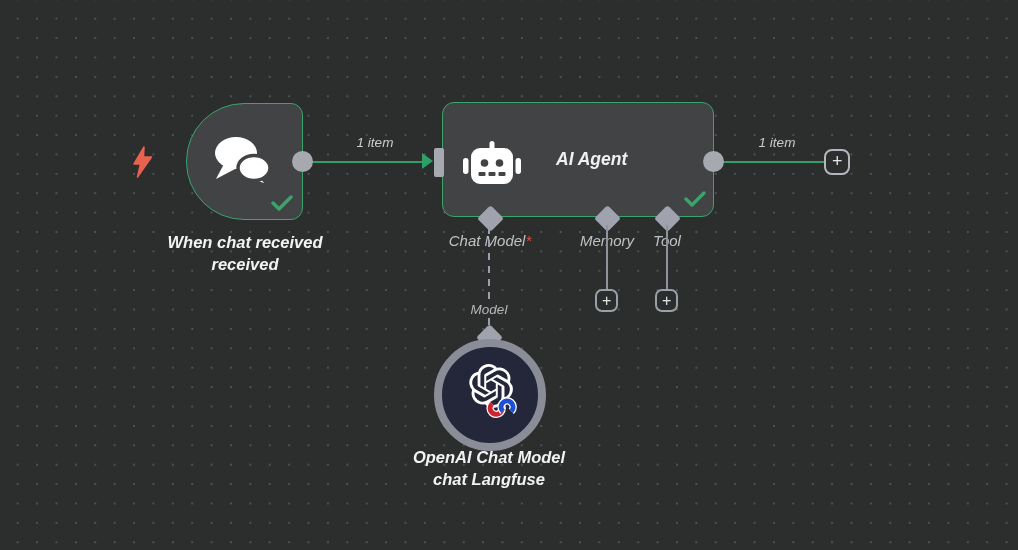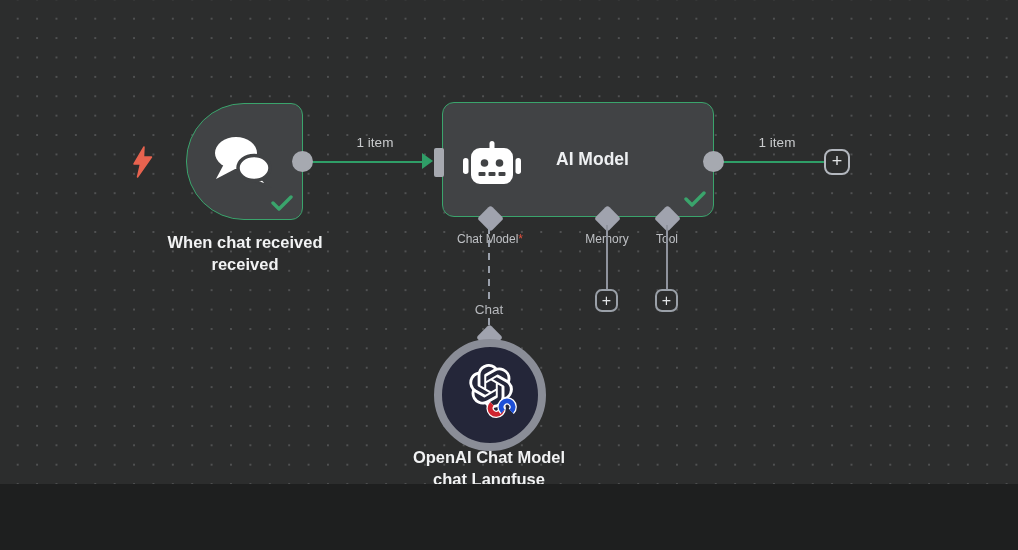--- a/index.html
+++ b/index.html
@@ -1,24 +1,25 @@
 <!DOCTYPE html>
 <html><head>
 <meta charset="utf-8">
 <style>
   * { margin:0; padding:0; box-sizing:border-box; }
   html,body { background:#1e1f1f; }
   body { font-family:"Liberation Sans", sans-serif; }
 
   .canvas {
-    position:relative; width:1018px; height:484px; overflow:hidden;
+    position:relative; width:1018px; height:550px; overflow:hidden;
     background-color:#2c2d2d;
     background-image: radial-gradient(circle, #505152 1.1px, transparent 1.5px);
     background-size: 19.4px 19.4px;
     background-position: 8px 9px;
+    font-style: italic;
   }
 
   .abs { position:absolute; }
 
   
   .node {
     position:absolute; background:#414345;
     border:1.8px solid #3aa46c;
   }
   .trigger-node { left:186px; top:103px; width:117px; height:117px; border-radius:58px 12px 12px 58px; }
@@ -36,21 +37,21 @@
 
   
   .conn  { position:absolute; height:2px; background:#2f9e67; }
   .arrow { position:absolute; width:0; height:0; border-top:8px solid transparent; border-bottom:8px solid transparent; border-left:11px solid #2f9e67; }
   .vline { position:absolute; width:2px; background:#8f939d; }
   .dline { position:absolute; width:2px;
            background:repeating-linear-gradient(to bottom, #9aa0ab 0 7px, transparent 7px 13px); }
 
   
   .conn-label { position:absolute; width:90px; text-align:center; font-size:13.5px; color:#c9cbcd; }
-  .sub-label  { position:absolute; transform:translateX(-50%); font-size:12px; color:#bfc1c5; white-space:nowrap;text-align:center; }
+  .sub-label  { position:absolute; transform:translateX(-50%); font-size:15px; color:#bfc1c5; white-space:nowrap;text-align:center; }
   .req        { color:#e14f3d; }
   .mid-label  { position:absolute; transform:translateX(-50%); font-size:13.5px; color:#b6b8bc;
                 background:#2c2d2d; padding:0 4px; white-space:nowrap; }
 
   
   .node-label { position:absolute; transform:translateX(-50%); text-align:center;
                 font-size:16.5px; font-weight:bold; color:#f1f2f3; line-height:22px; white-space:nowrap; }
 
   .agent-title { position:absolute; left:556px; top:149px; font-size:17.5px; font-weight:bold; color:#eef0f2; }
 
@@ -119,41 +120,41 @@
         <rect x="25.5" y="32" width="7" height="4" rx="1" fill="#414345"></rect>
         <rect x="35.5" y="32" width="7" height="4" rx="1" fill="#414345"></rect>
       </svg>
     </div>
     <div class="check" style="left:241px; top:87px;">
       <svg width="22" height="17" viewBox="0 0 22 17">
         <polyline points="2,9 8,15 20,3" fill="none" stroke="#3aa46c" stroke-width="3.4" stroke-linecap="round" stroke-linejoin="round"></polyline>
       </svg>
     </div>
   </div>
-  <div class="agent-title">AI Model</div>
+  <div class="agent-title">AI Agent</div>
   <div class="in-rect"></div>
   <div class="out-circle" style="left:703px; top:151px;"></div>
 
   <div class="diamond" style="left:480.5px; top:208.5px;"></div>
   <div class="diamond" style="left:597.5px; top:208.5px;"></div>
   <div class="diamond" style="left:657.5px; top:208.5px;"></div>
 
   <div class="sub-label" style="left:490px; top:232px;">
     <span>Chat Model</span><span class="req">*</span>
   </div>
   <div class="sub-label" style="left:607px; top:232px;">Memory</div>
   <div class="sub-label" style="left:667px; top:232px;">Tool</div>
 
   <div class="vline" style="left:606px; top:225px; height:66px;"></div>
   <div class="vline" style="left:666px; top:225px; height:66px;"></div>
   <div class="plus-btn plus-sm" style="left:595px; top:289px;">+</div>
   <div class="plus-btn plus-sm" style="left:655px; top:289px;">+</div>
 
   <div class="dline" style="left:488px; top:227px; height:102px;"></div>
-  <div class="mid-label" style="left:489px; top:302px;">Chat</div>
+  <div class="mid-label" style="left:489px; top:302px;">Model</div>
   <div class="diamond" style="left:479.5px; top:327.5px;"></div>
 
   <div class="model-node">
     <div class="abs" style="left:27px; top:17px;">
       <svg width="44" height="44" viewBox="0 0 24 24">
         <path fill="#ffffff" d="M22.2819 9.8211a5.9847 5.9847 0 0 0-.5157-4.9108 6.0462 6.0462 0 0 0-6.5098-2.9A6.0651 6.0651 0 0 0 4.9807 4.1818a5.9847 5.9847 0 0 0-3.9977 2.9 6.0462 6.0462 0 0 0 .7427 7.0966 5.98 5.98 0 0 0 .511 4.9107 6.051 6.051 0 0 0 6.5146 2.9001A5.9847 5.9847 0 0 0 13.2599 24a6.0557 6.0557 0 0 0 5.7718-4.2058 5.9894 5.9894 0 0 0 3.9977-2.9001 6.0557 6.0557 0 0 0-.7475-7.073zM13.2599 22.43a4.4755 4.4755 0 0 1-2.8764-1.0408l.1419-.0804 4.7783-2.7582a.7948.7948 0 0 0 .3927-.6813v-6.7369l2.02 1.1686a.071.071 0 0 1 .038.0615v5.5826a4.504 4.504 0 0 1-4.4945 4.4849zm-9.6607-4.1254a4.4708 4.4708 0 0 1-.5346-3.0137l.142.0852 4.783 2.7582a.7712.7712 0 0 0 .7806 0l5.8428-3.3685v2.3324a.0804.0804 0 0 1-.0332.0615L9.74 19.9502a4.4992 4.4992 0 0 1-6.1408-1.6456zM2.3408 7.8956a4.485 4.485 0 0 1 2.3655-1.9728V11.6a.7664.7664 0 0 0 .3879.6765l5.8144 3.3543-2.0201 1.1685a.0757.0757 0 0 1-.071 0l-4.8303-2.7865a4.504 4.504 0 0 1-1.6464-6.1408zm16.5963 3.8558L13.1038 8.364 15.1192 7.2a.0757.0757 0 0 1 .071 0l4.8303 2.7913a4.4944 4.4944 0 0 1-.6765 8.1042v-5.6772a.79.79 0 0 0-.3879-.6669zm2.0107-3.0231l-.142-.0852-4.7735-2.7818a.7759.7759 0 0 0-.7854 0L9.409 9.2297V6.8974a.0662.0662 0 0 1 .0284-.0615l4.8303-2.7866a4.4992 4.4992 0 0 1 6.6802 4.66zM8.3065 12.863l-2.02-1.1638a.0804.0804 0 0 1-.038-.0567V6.0742a4.4992 4.4992 0 0 1 7.3757-3.4537l-.142.0805L8.704 5.459a.7948.7948 0 0 0-.3927.6813zm1.0976-2.3654l2.602-1.4998 2.6069 1.4998v2.9994l-2.5974 1.4997-2.6067-1.4997z"></path>
       </svg>
     </div>
     <div class="abs" style="left:44px; top:48px;">
       <svg width="32" height="24" viewBox="0 0 32 24">

